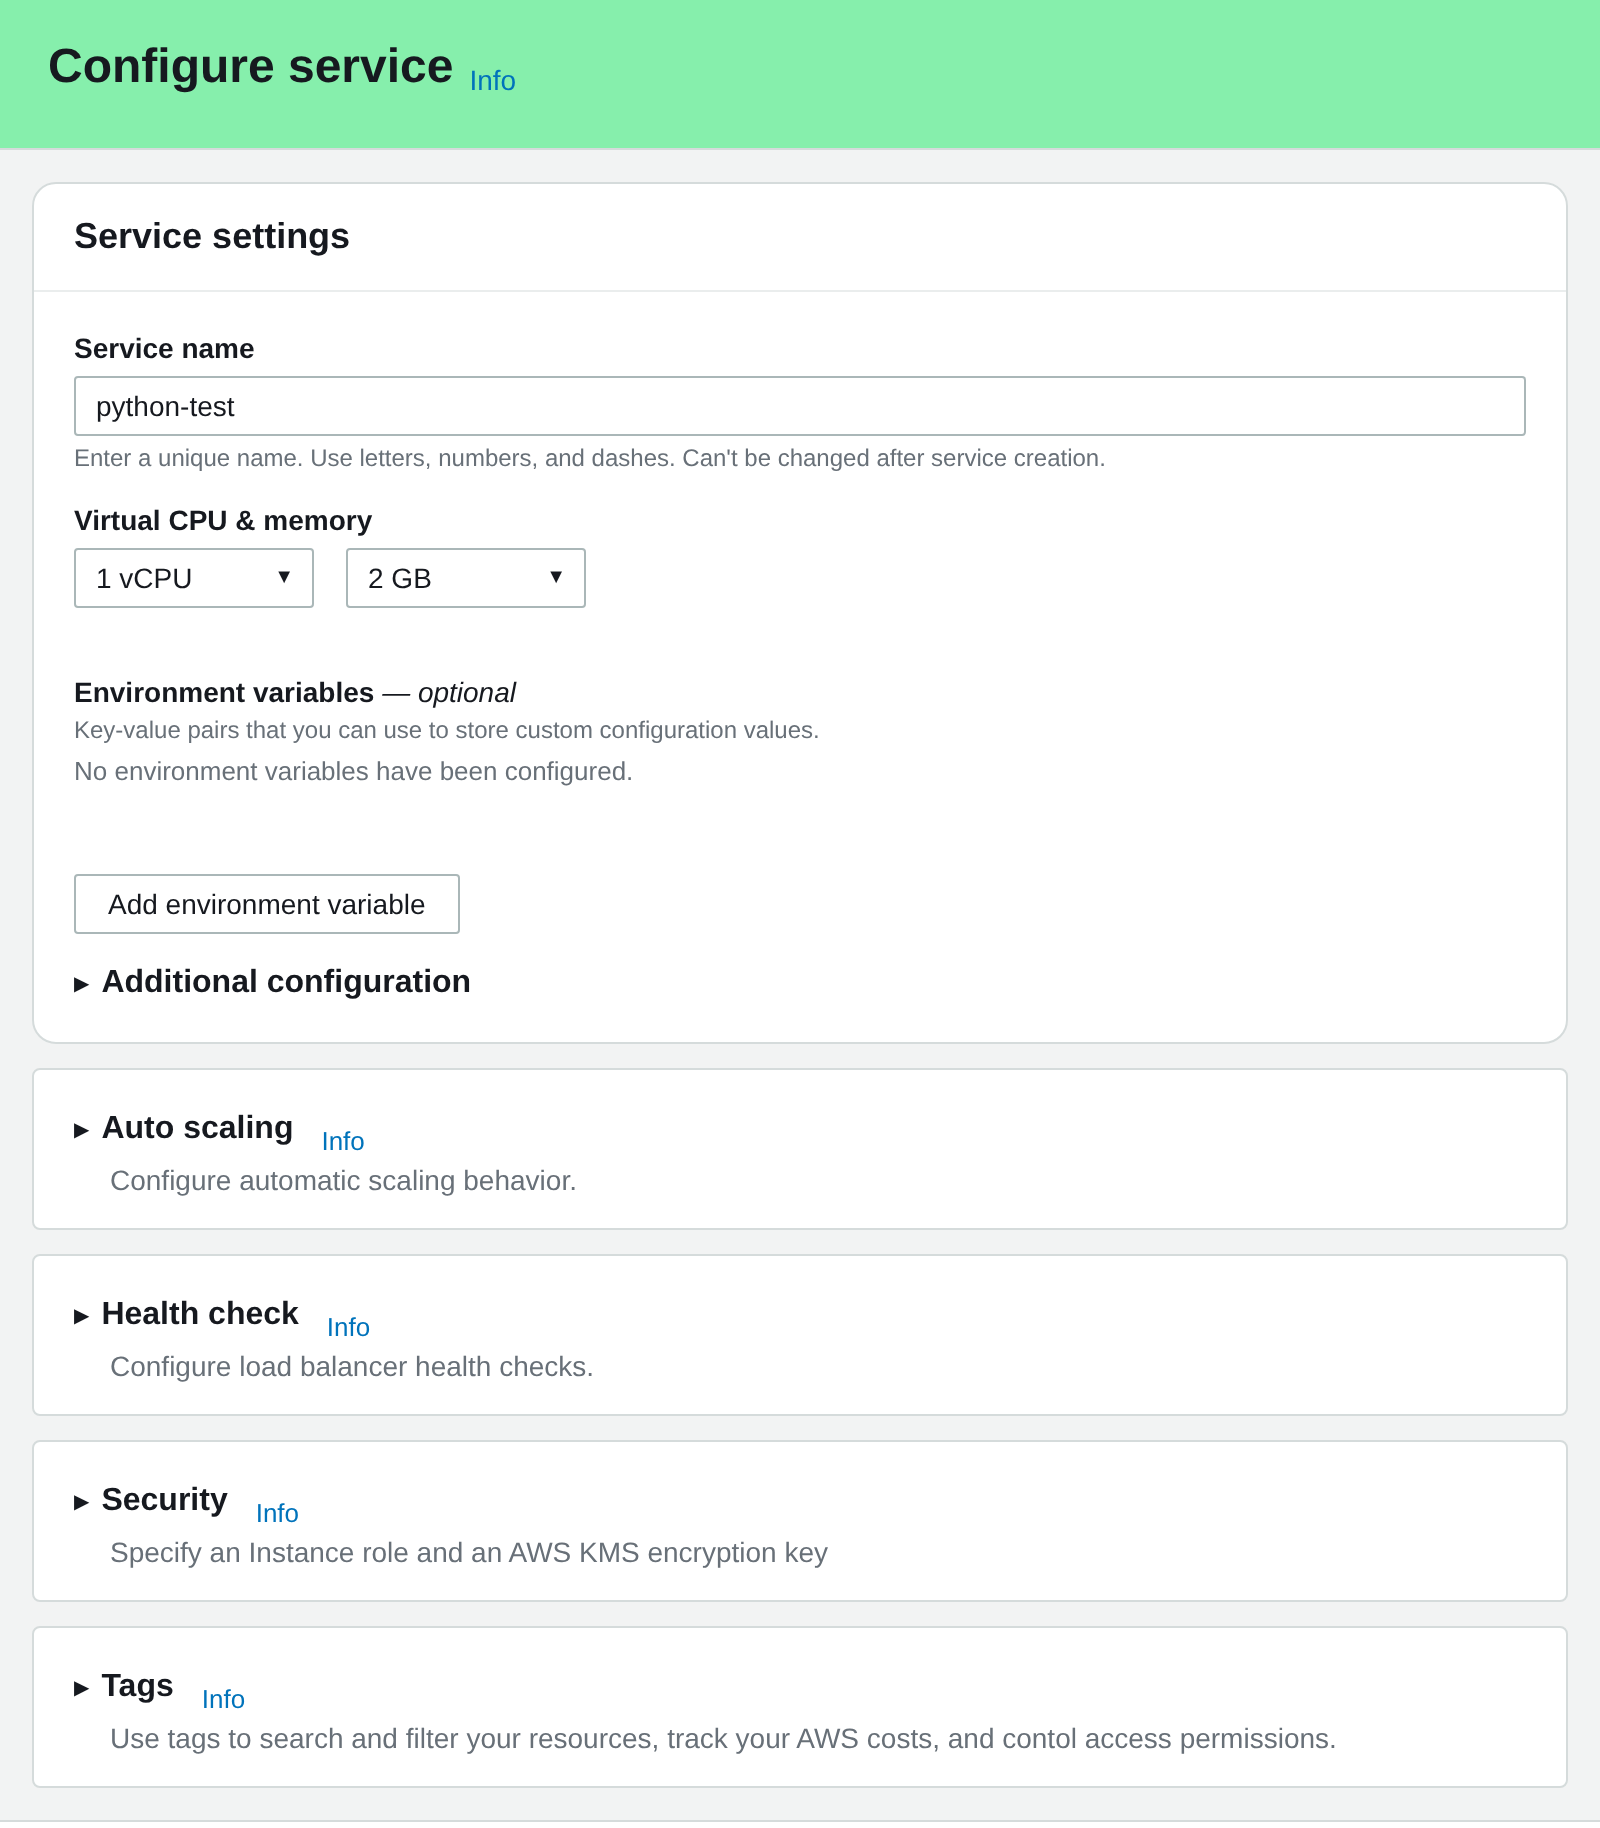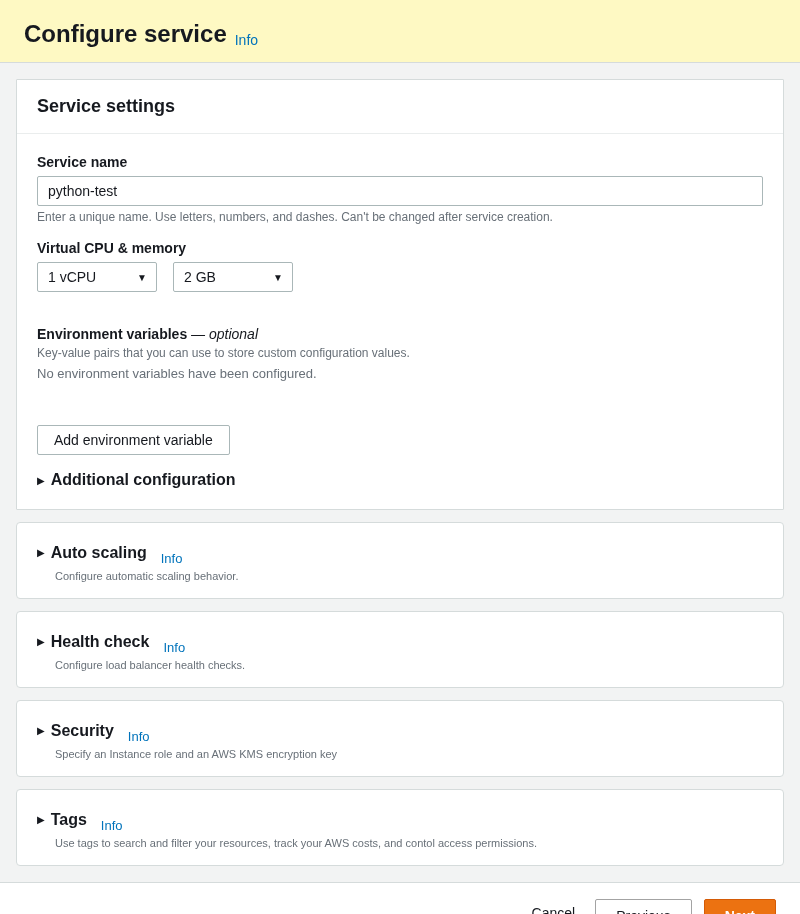--- a/index.html
+++ b/index.html
@@ -20,22 +20,22 @@
     .page-wrapper {
       width: 800px;
       min-height: 914px;
       background: #f2f3f3;
       padding: 0;
       display: flex;
       flex-direction: column;
     }
 
     .page-header {
-      padding: 20px 24px 14px 24px;
-      background: #fef9c3;
+      padding: 20px 24px 26px 24px;
+      background: #86efac;
       border-bottom: 1px solid #d5dbdb;
       display: flex;
       align-items: center;
       gap: 8px;
     }
 
     .page-title {
       font-size: 24px;
       font-weight: 700;
       color: #16191f;
@@ -53,21 +53,21 @@
       flex: 1;
       padding: 16px;
       display: flex;
       flex-direction: column;
       gap: 12px;
     }
 
     .section-card {
       background: #fff;
       border: 1px solid #d5dbdb;
-      border-radius: 1px;
+      border-radius: 12px;
     }
 
     .section-header {
       padding: 16px 20px;
       border-bottom: 1px solid #eaeded;
     }
 
     .section-title {
       font-size: 18px;
       font-weight: 700;
@@ -202,21 +202,21 @@
       color: #16191f;
     }
 
     .collapsible-title {
       font-size: 16px;
       font-weight: 700;
       color: #16191f;
     }
 
     .collapsible-desc {
-      font-size: 11px;
+      font-size: 14px;
       color: #687078;
       margin-top: 4px;
       padding-left: 18px;
     }
 
     .collapsible-section-outer {
       background: #fff;
       border: 1px solid #d5dbdb;
       border-radius: 4px;
     }

